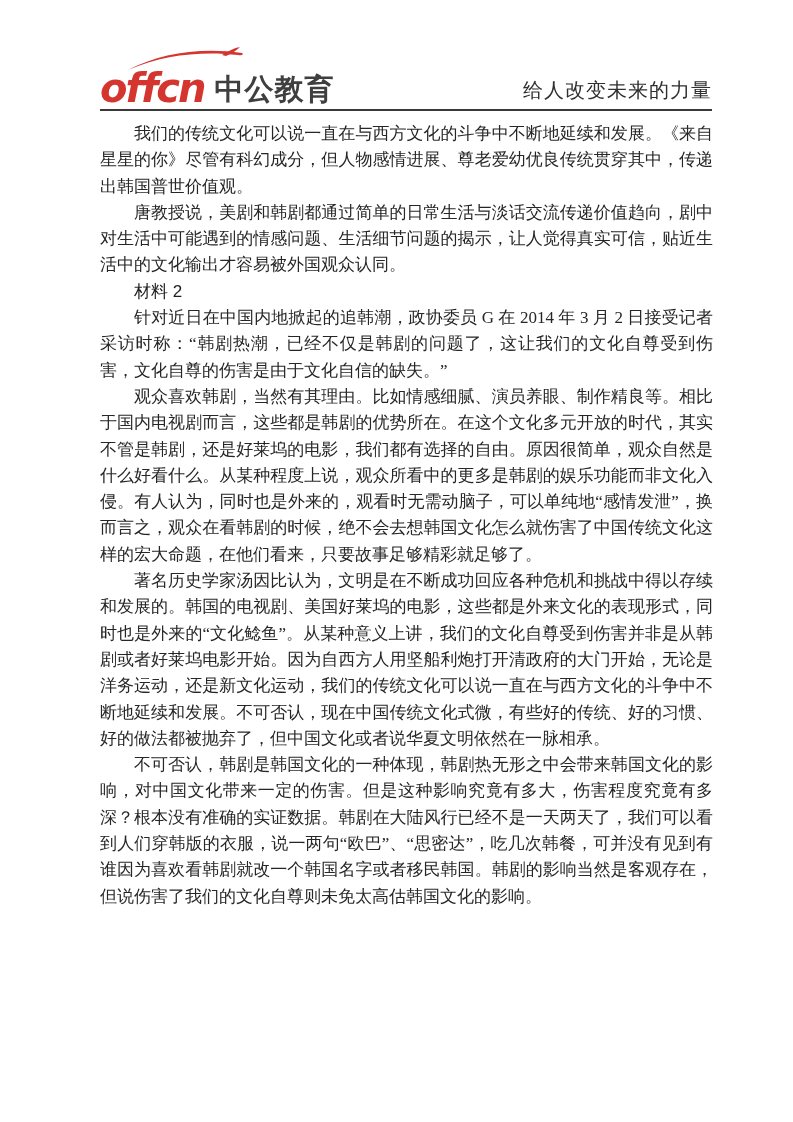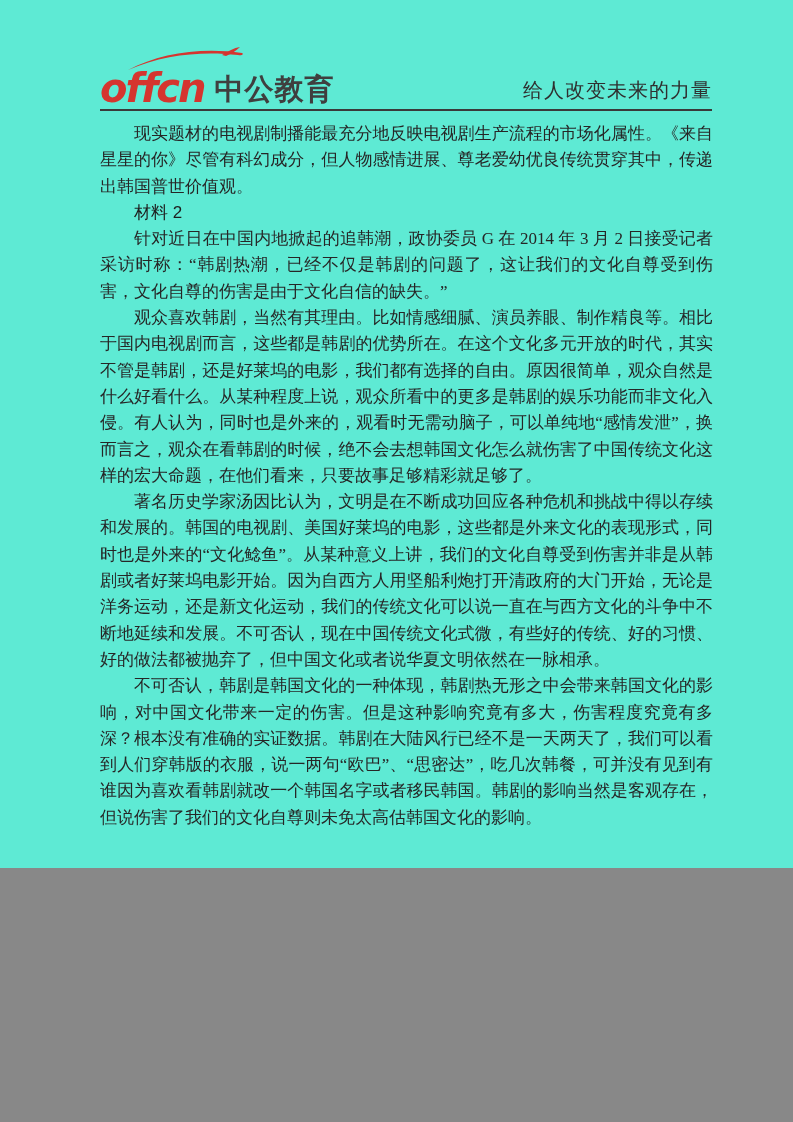--- a/index.html
+++ b/index.html
@@ -1,21 +1,21 @@
 <!DOCTYPE html>
 <html lang="zh"><head>
 <meta charset="utf-8">
 <style>
   * { margin:0; padding:0; box-sizing:border-box; }
   html,body { background:#888; }
   .page {
     position:relative;
-    width:793px; height:868px;
+    width:793px; height:1122px;
     margin:0 auto;
-    background:#5eead4;
+    background:#ffffff;
     overflow:hidden;
     font-family:"Liberation Serif","DejaVu Serif",serif;
   }
   
   .header {
     position:absolute; top:52px; left:100px; width:612px;
     border-bottom:2px solid #3a3a3a;
     padding-bottom:3px;
     display:flex; justify-content:space-between; align-items:flex-end;
   }
@@ -68,21 +68,22 @@
         <path d="M2 24 C 34 7, 76 1, 116 7 C 118 8, 116 10, 112 9 C 78 5, 38 8, 2 24 Z" fill="#d5352f"></path>
         <path d="M96 9 C 102 5, 108 2, 114 1 C 110 5, 105 8, 100 10 Z" fill="#d5352f"></path>
       </svg>
       <span class="logo-wordmark" style="color: rgb(213, 53, 47);">offcn</span>
       <span class="logo-cn" style="color: rgb(63, 63, 63); text-align: right;">中公教育</span>
     </div>
     <div class="tagline">给人改变未来的力量</div>
   </div>
 
   <div class="content">
-    <p class="para">现实题材的电视剧制播能最充分地反映电视剧生产流程的市场化属性。《来自星星的你》尽管有科幻成分，但人物感情进展、尊老爱幼优良传统贯穿其中，传递出韩国普世价值观。</p>
+    <p class="para">我们的传统文化可以说一直在与西方文化的斗争中不断地延续和发展。《来自星星的你》尽管有科幻成分，但人物感情进展、尊老爱幼优良传统贯穿其中，传递出韩国普世价值观。</p>
+    <p class="para">唐教授说，美剧和韩剧都通过简单的日常生活与淡话交流传递价值趋向，剧中对生活中可能遇到的情感问题、生活细节问题的揭示，让人觉得真实可信，贴近生活中的文化输出才容易被外国观众认同。</p>
     <p class="para heading">材料 2</p>
     <p class="para">针对近日在中国内地掀起的追韩潮，政协委员 G 在 2014 年 3 月 2 日接受记者采访时称：“韩剧热潮，已经不仅是韩剧的问题了，这让我们的文化自尊受到伤害，文化自尊的伤害是由于文化自信的缺失。”</p>
     <p class="para">观众喜欢韩剧，当然有其理由。比如情感细腻、演员养眼、制作精良等。相比于国内电视剧而言，这些都是韩剧的优势所在。在这个文化多元开放的时代，其实不管是韩剧，还是好莱坞的电影，我们都有选择的自由。原因很简单，观众自然是什么好看什么。从某种程度上说，观众所看中的更多是韩剧的娱乐功能而非文化入侵。有人认为，同时也是外来的，观看时无需动脑子，可以单纯地“感情发泄”，换而言之，观众在看韩剧的时候，绝不会去想韩国文化怎么就伤害了中国传统文化这样的宏大命题，在他们看来，只要故事足够精彩就足够了。</p>
     <p class="para">著名历史学家汤因比认为，文明是在不断成功回应各种危机和挑战中得以存续和发展的。韩国的电视剧、美国好莱坞的电影，这些都是外来文化的表现形式，同时也是外来的“文化鲶鱼”。从某种意义上讲，我们的文化自尊受到伤害并非是从韩剧或者好莱坞电影开始。因为自西方人用坚船利炮打开清政府的大门开始，无论是洋务运动，还是新文化运动，我们的传统文化可以说一直在与西方文化的斗争中不断地延续和发展。不可否认，现在中国传统文化式微，有些好的传统、好的习惯、好的做法都被抛弃了，但中国文化或者说华夏文明依然在一脉相承。</p>
     <p class="para">不可否认，韩剧是韩国文化的一种体现，韩剧热无形之中会带来韩国文化的影响，对中国文化带来一定的伤害。但是这种影响究竟有多大，伤害程度究竟有多深？根本没有准确的实证数据。韩剧在大陆风行已经不是一天两天了，我们可以看到人们穿韩版的衣服，说一两句“欧巴”、“思密达”，吃几次韩餐，可并没有见到有谁因为喜欢看韩剧就改一个韩国名字或者移民韩国。韩剧的影响当然是客观存在，但说伤害了我们的文化自尊则未免太高估韩国文化的影响。</p>
 
   </div>
 
 </div>
 

